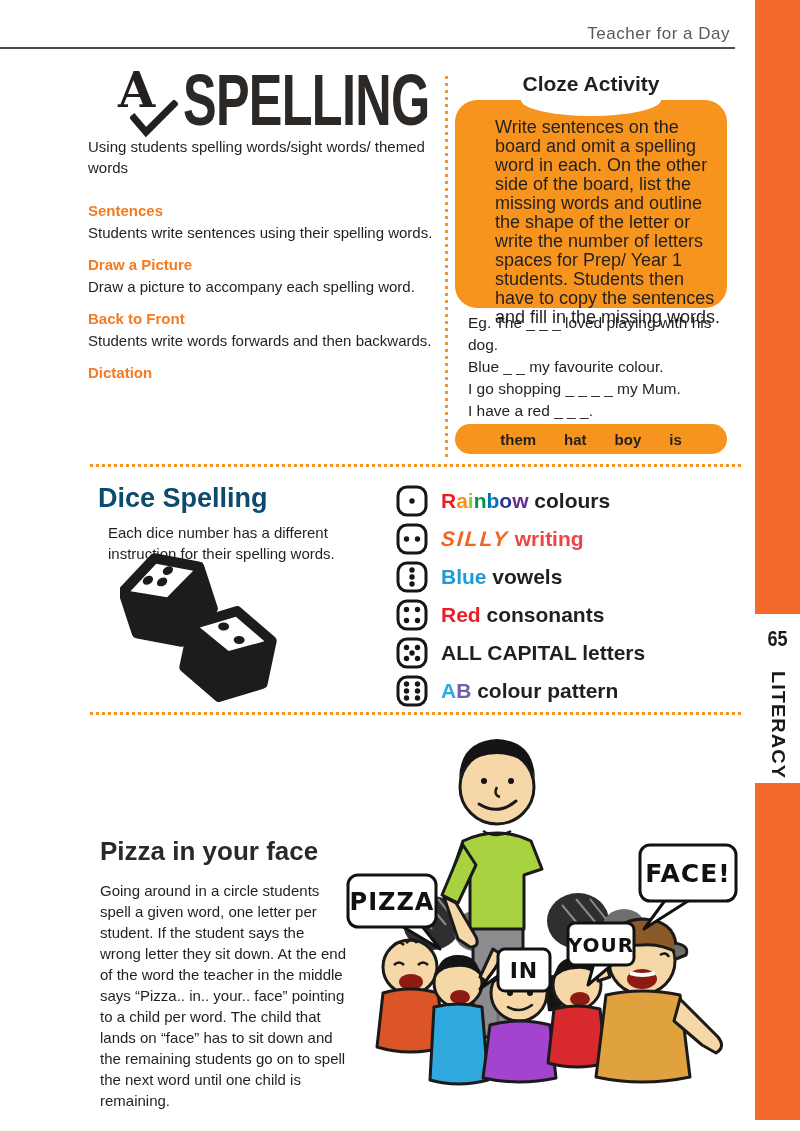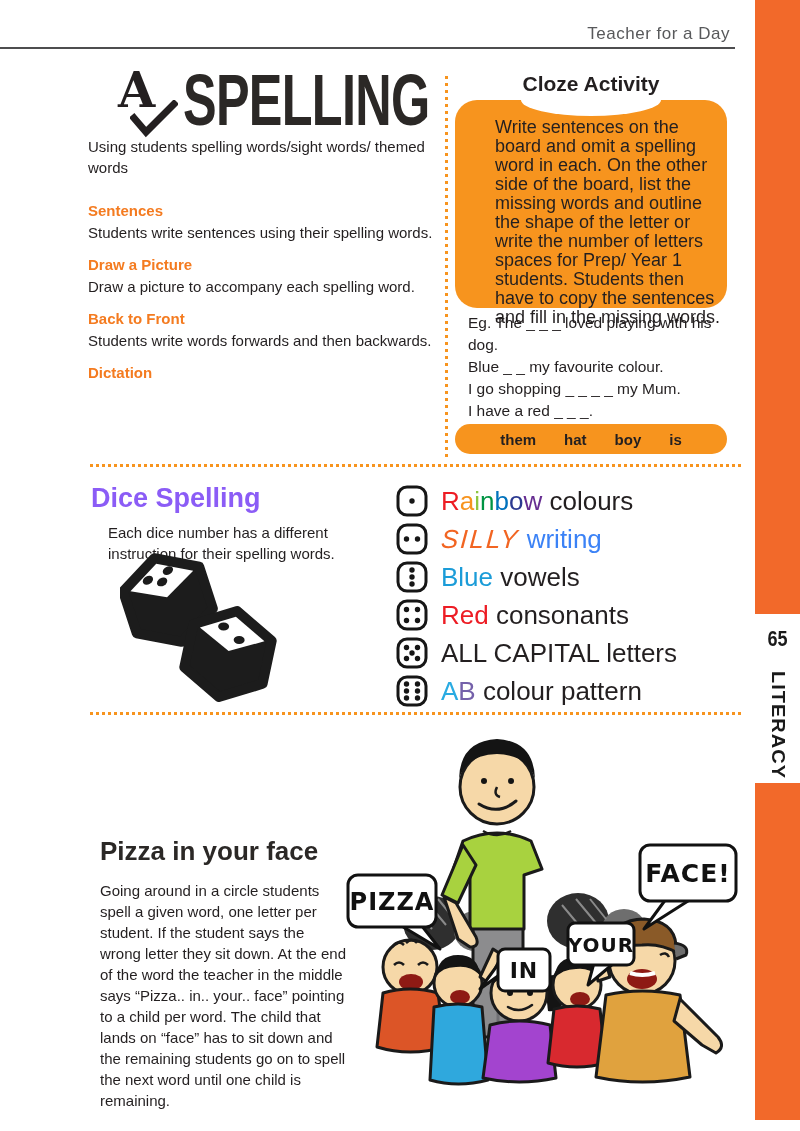--- a/index.html
+++ b/index.html
@@ -79,26 +79,26 @@
     font-size:15.5px; line-height:22px;
   }
   .word-bank {
     position:absolute; left:455px; top:424px; width:272px; height:30px;
     background:#F7941E; border-radius:15px;
     display:flex; align-items:center; justify-content:center; gap:28px;
     font-size:15px; font-weight:700; color:#231F20;
   }
 
   
-  .dice-title { position:absolute; left:91px; top:483px; font-size:27px; font-weight:700; color:#8b5cf6; }
+  .dice-title { position:absolute; left:98px; top:483px; font-size:27px; font-weight:700; color:#0c4a6e; }
   .dice-sub   { position:absolute; left:108px; top:522px; width:240px; font-size:15px; line-height:21px; }
   .dice-illustration { position:absolute; left:120px; top:552px; }
   .dice-list  { position:absolute; left:396px; top:482px; }
   .dice-row   { display:flex; align-items:center; gap:13px; height:38px; }
-  .dice-row .lbl { font-size:26px; font-weight:400; color:#231F20; white-space:nowrap; }
+  .dice-row .lbl { font-size:21px; font-weight:700; color:#231F20; white-space:nowrap; }
   .silly { display:inline-block; font-style:italic; letter-spacing:2px; transform:skewX(-4deg); }
 
   
   .pizza-title { position:absolute; left:100px; top:836px; font-size:26px; font-weight:700; color:#2B2826; }
   .pizza-body  { position:absolute; left:100px; top:880px; width:248px; font-size:15px; line-height:21px; }
   .pizza-illustration { position:absolute; left:330px; top:715px; }
   .bubble-txt { font-family:"DejaVu Sans", sans-serif; font-weight:700; fill:#111; letter-spacing:1px; }
 </style>
 </head>
 <body>
@@ -188,21 +188,21 @@
           <circle cx="16" cy="16" r="2.7" fill="#161616"></circle>
         </svg>
       <span class="lbl"><span style="color: rgb(237, 28, 36);">R</span><span style="color: rgb(247, 148, 30);">a</span><span style="color: rgb(141, 198, 63);">i</span><span style="color: rgb(0, 148, 68);">n</span><span style="color: rgb(0, 114, 188);">b</span><span style="color: rgb(43, 57, 144);">o</span><span style="color: rgb(102, 45, 145);">w</span><span style="color: rgb(35, 31, 32);"> colours</span></span>
     </div>
     <div class="dice-row">
       <svg width="32" height="32" viewBox="0 0 32 32">
           <rect x="2" y="2" width="28" height="28" rx="9" fill="#fff" stroke="#161616" stroke-width="3"></rect>
           <circle cx="10.5" cy="16" r="2.7" fill="#161616"></circle>
           <circle cx="21.5" cy="16" r="2.7" fill="#161616"></circle>
         </svg>
-      <span class="lbl"><span class="silly" style="color: rgb(242, 101, 34);">SILLY</span><span style="color: #3b82f6; margin-top: 28px;"> writing</span></span>
+      <span class="lbl"><span class="silly" style="color: rgb(242, 101, 34);">SILLY</span><span style="color: #ef4444; margin-top: 28px;"> writing</span></span>
     </div>
     <div class="dice-row">
       <svg width="32" height="32" viewBox="0 0 32 32">
           <rect x="2" y="2" width="28" height="28" rx="9" fill="#fff" stroke="#161616" stroke-width="3"></rect>
           <circle cx="16" cy="9" r="2.7" fill="#161616"></circle>
           <circle cx="16" cy="16" r="2.7" fill="#161616"></circle>
           <circle cx="16" cy="23" r="2.7" fill="#161616"></circle>
         </svg>
       <span class="lbl"><span style="color: rgb(27, 156, 216);">Blue</span><span style="color: rgb(35, 31, 32);"> vowels</span></span>
     </div>

